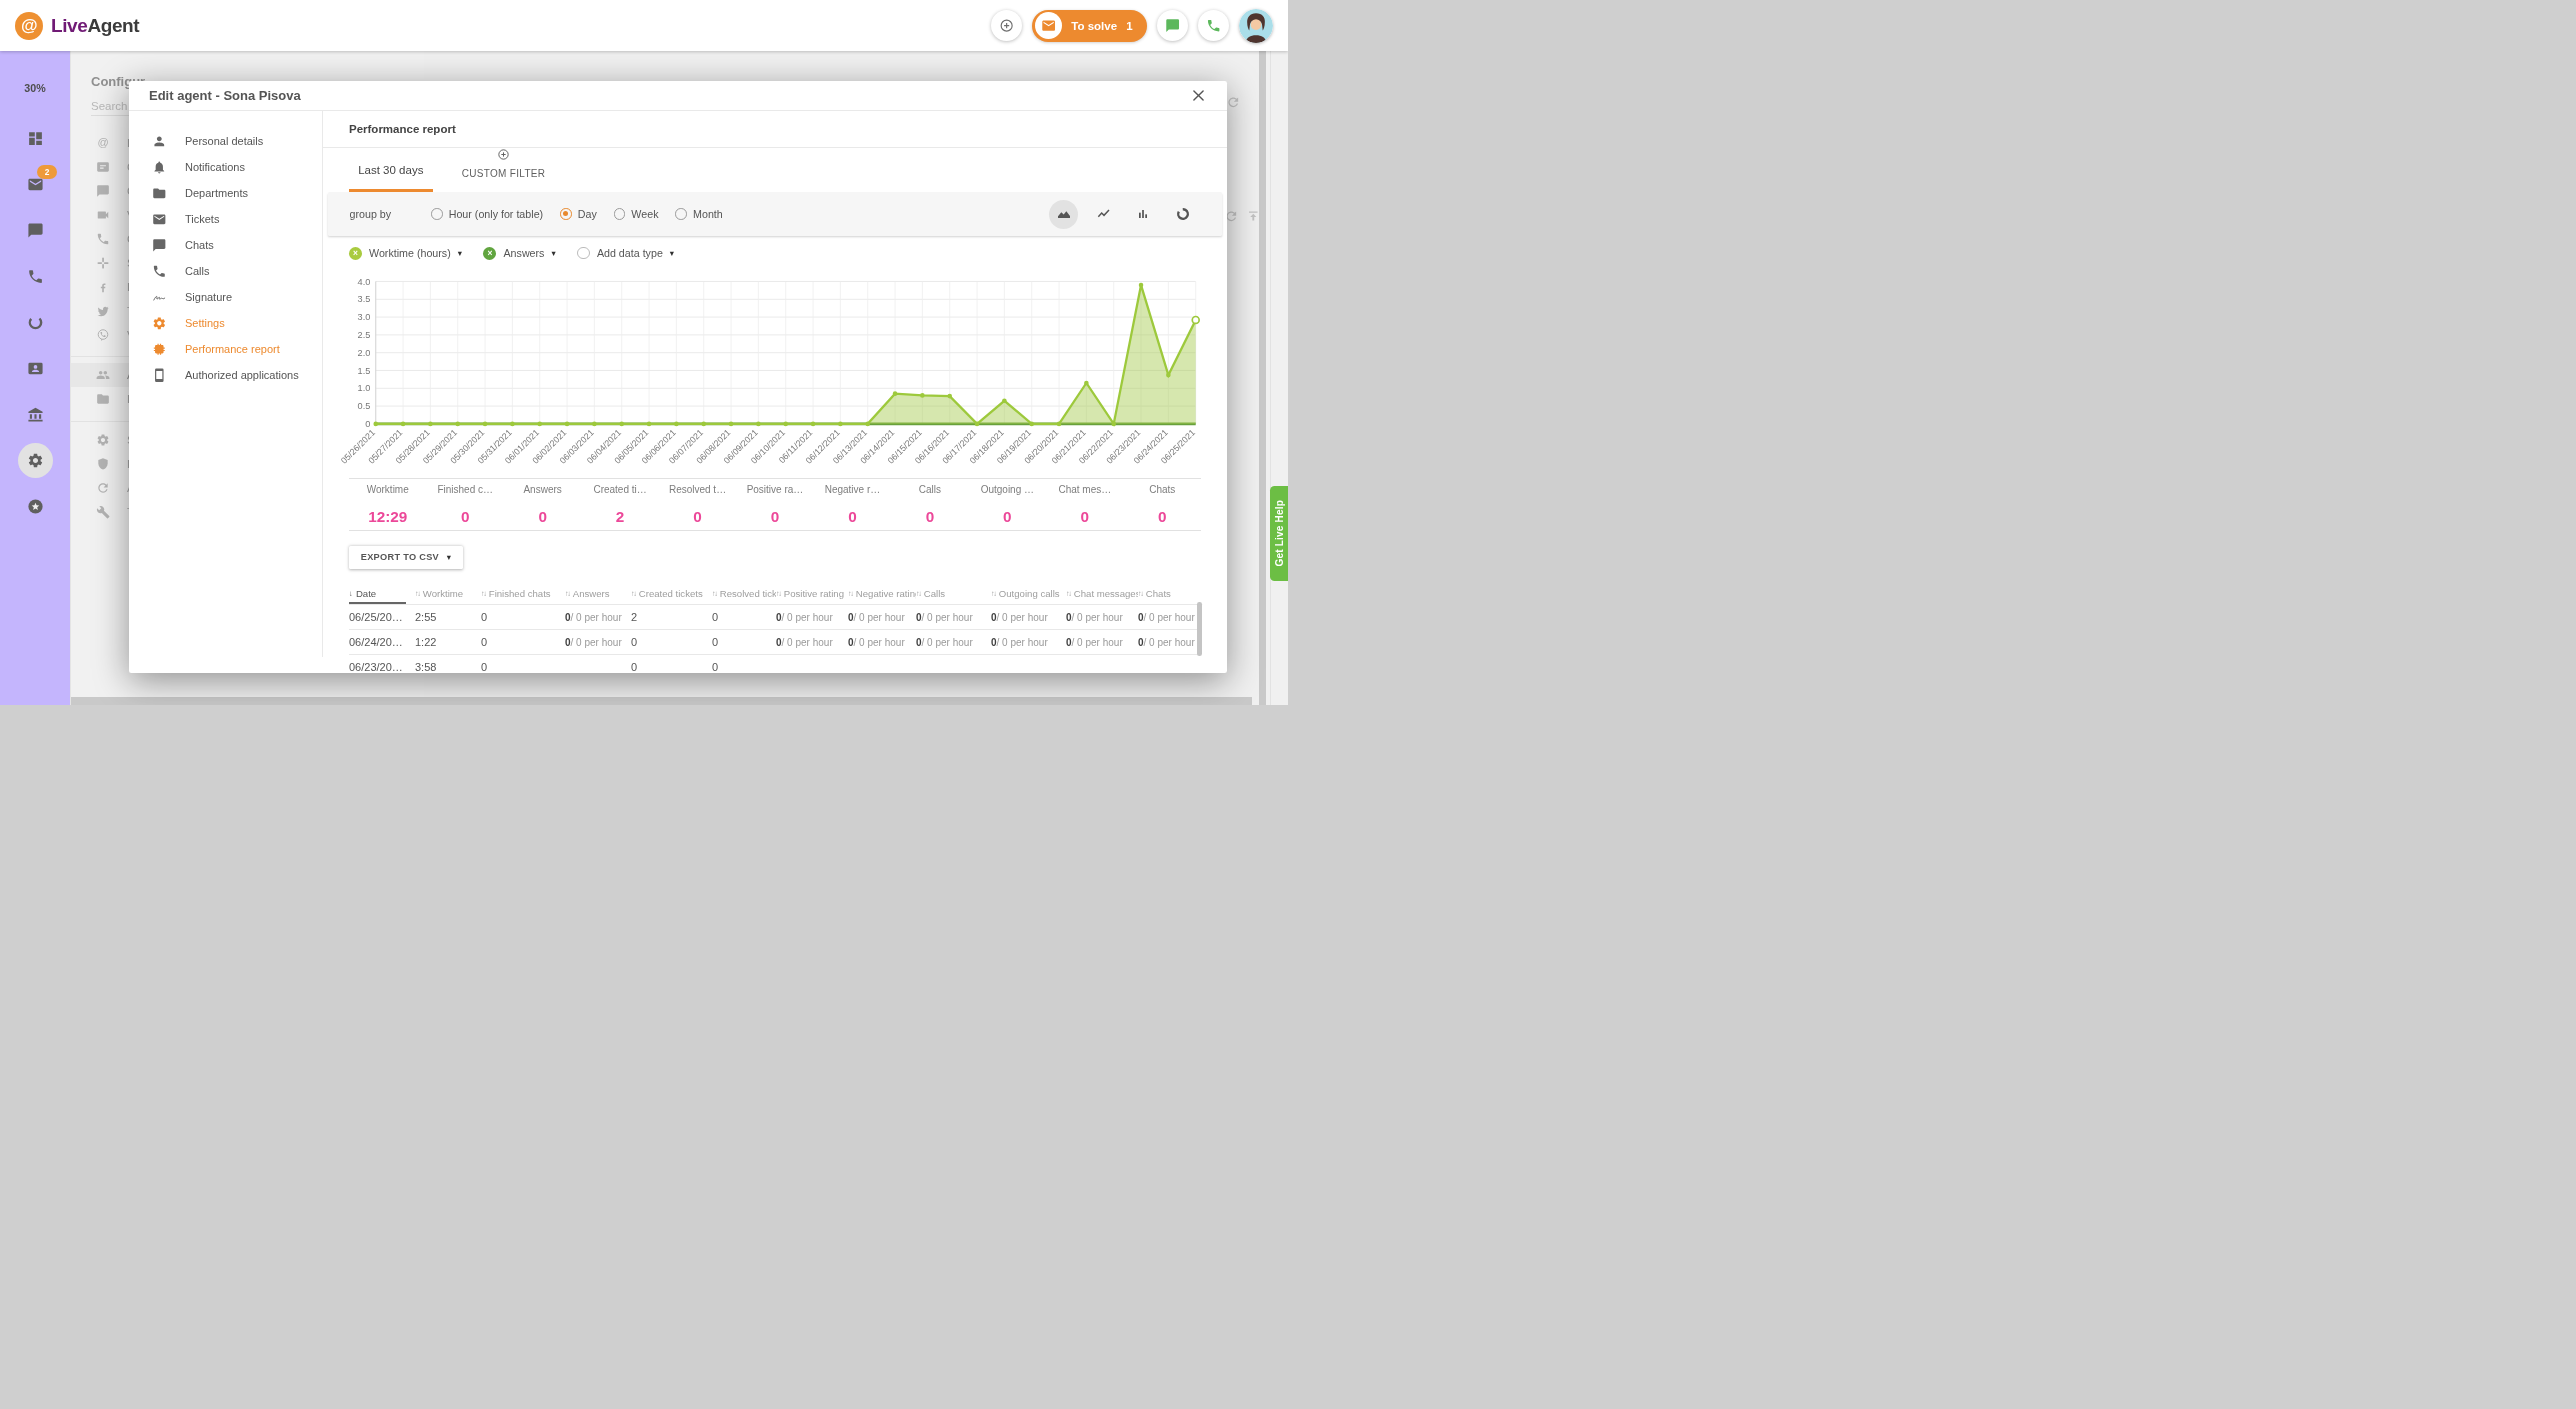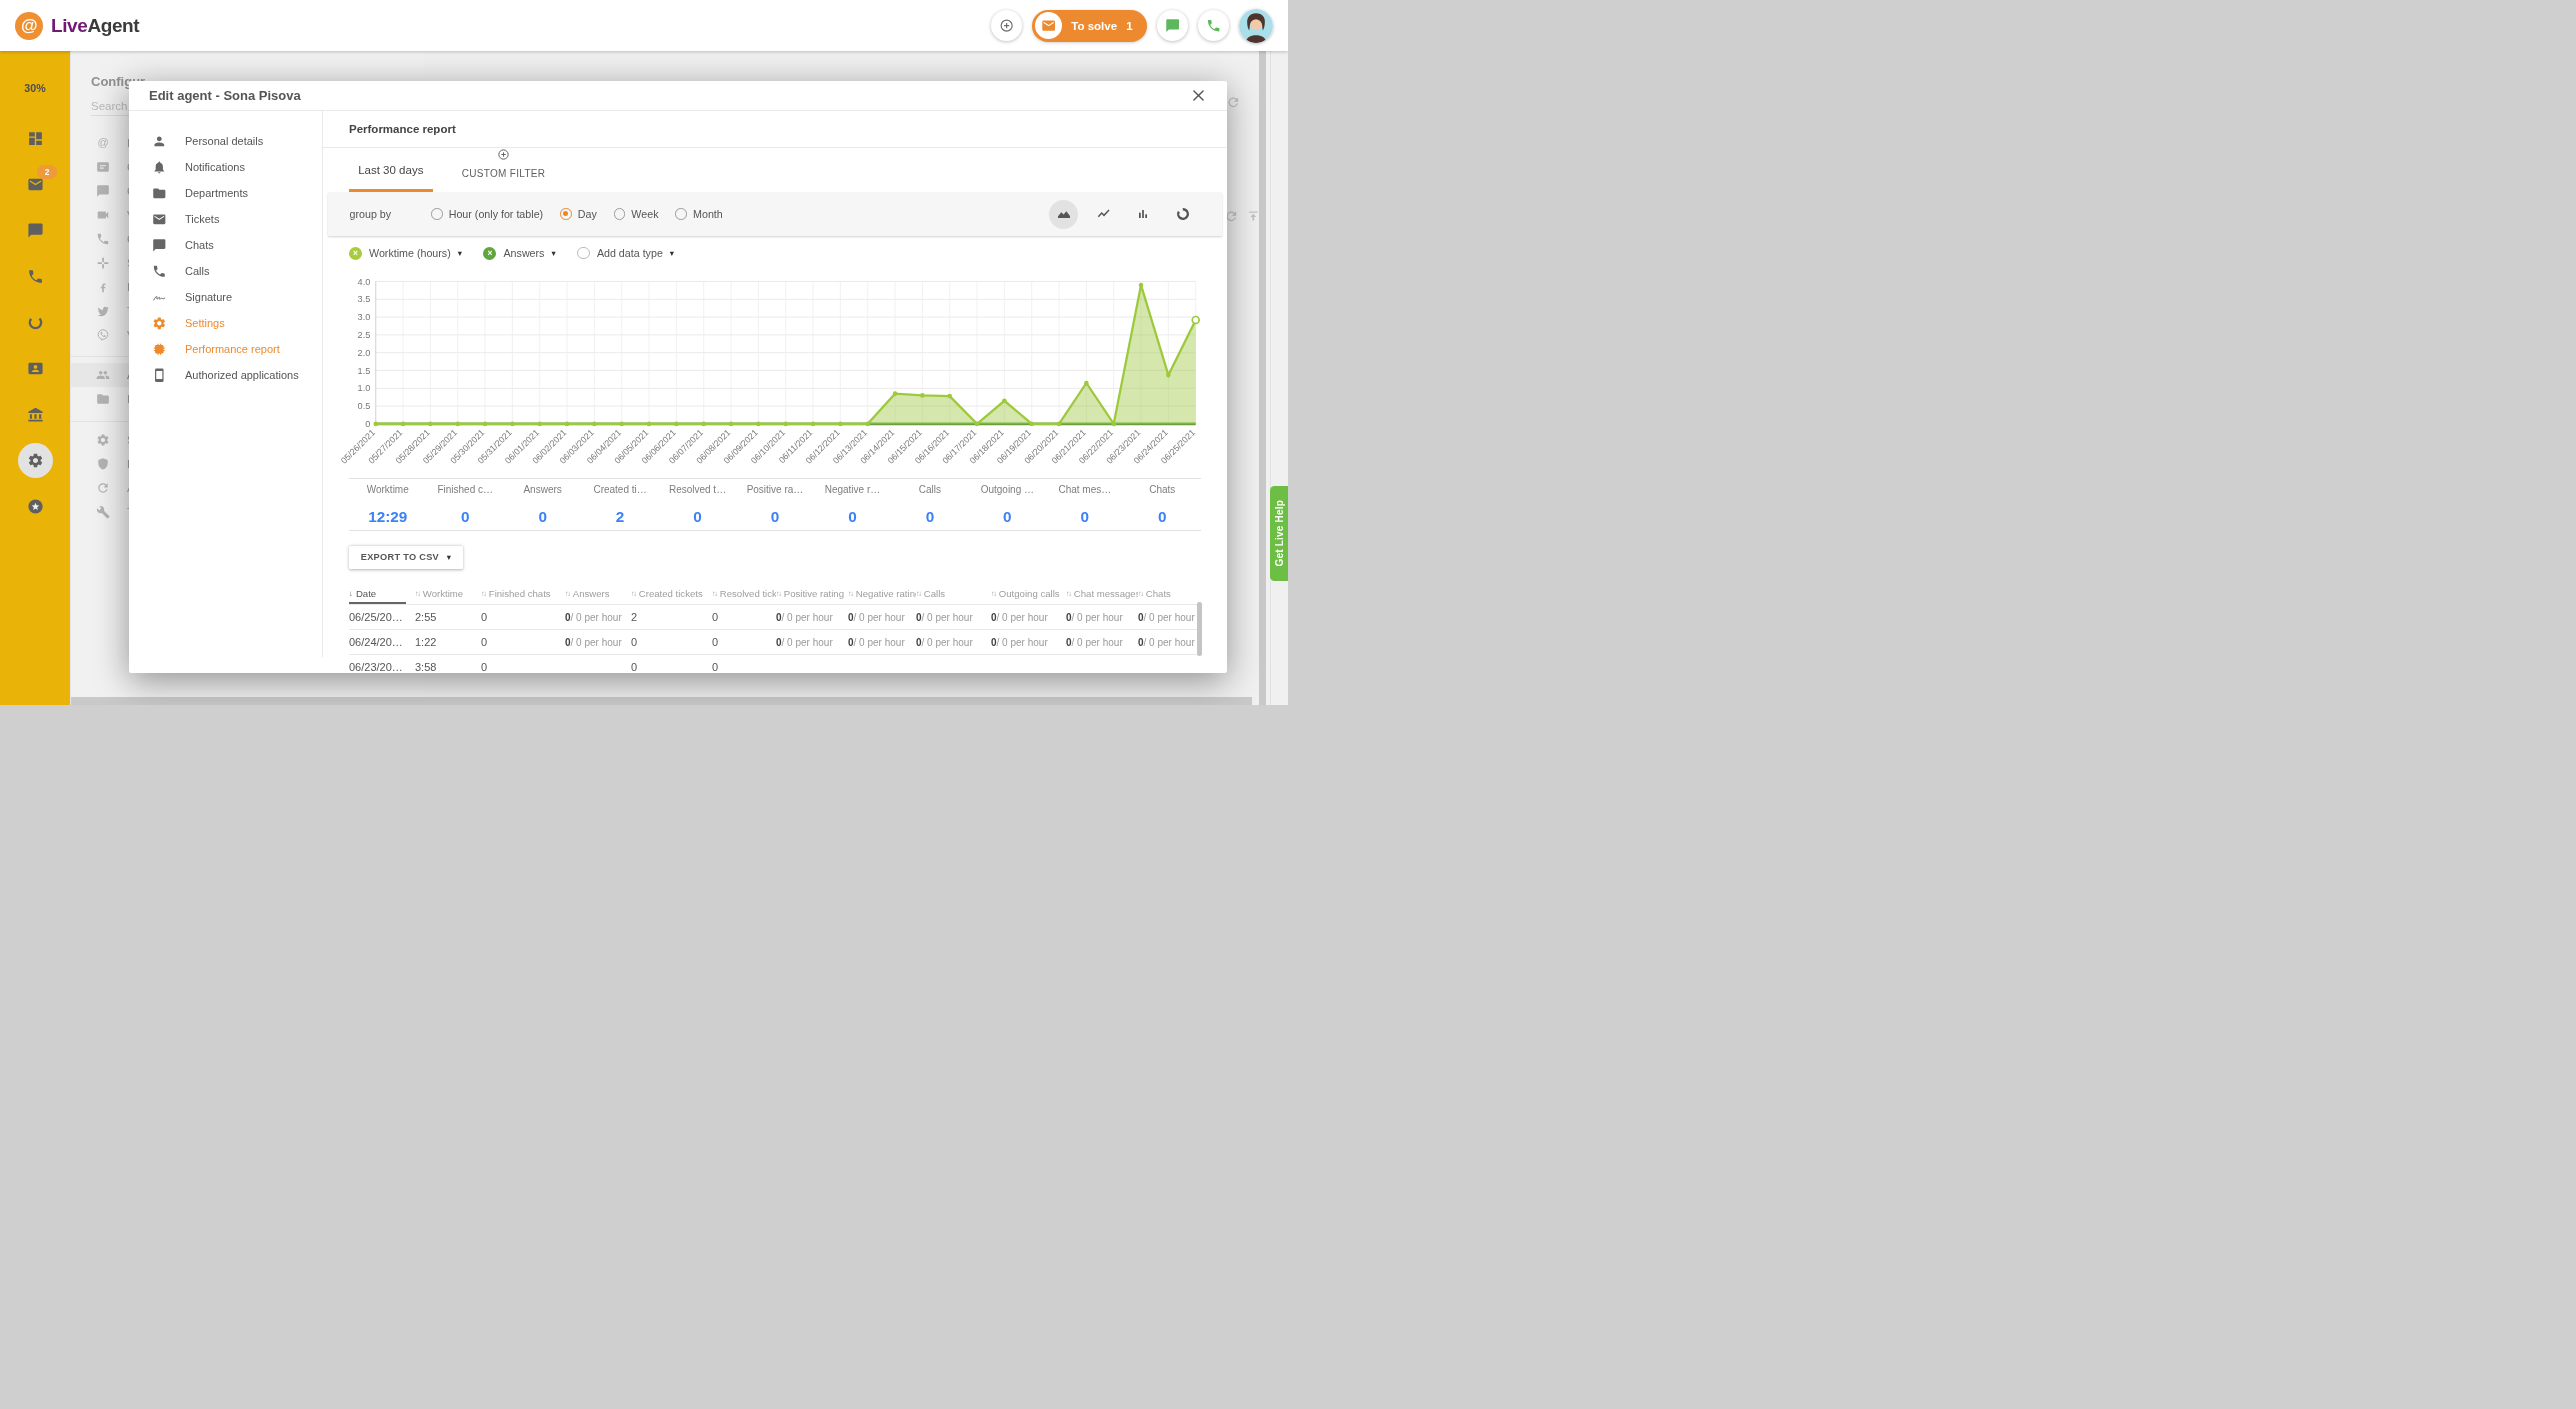--- a/index.html
+++ b/index.html
@@ -23,21 +23,21 @@
   .cbtn{width:31px;height:31px;border-radius:50%;background:#fff;box-shadow:0 0.8px 3.8px rgba(0,0,0,.28);
     display:flex;align-items:center;justify-content:center;color:#6d6d6d;cursor:pointer;}
   .cbtn.green{color:#5cb85c;}
   .pill{height:32px;border-radius:16px;background:#ed8a2f;display:flex;align-items:center;
     padding:0 14px 0 3.1px;gap:9.2px;cursor:pointer;box-shadow:0 0.8px 3.1px rgba(0,0,0,.2);}
   .pill .env{width:27px;height:27px;border-radius:50%;background:#fff;display:flex;align-items:center;justify-content:center;color:#ed8a2f;}
   .pill .lbl,.pill .cnt{color:#fff;font-weight:bold;font-size:11.5px;}
   .avatar{width:34px;height:34px;border-radius:50%;overflow:hidden;box-shadow:0 0.8px 3.1px rgba(0,0,0,.3);cursor:pointer;}
 
   
-  .rail{position:absolute;left:0;top:51px;bottom:0;width:70px;background:#eab308;border-right:0.8px solid #e4e4e4;
+  .rail{position:absolute;left:0;top:51px;bottom:0;width:70px;background:#c4b5fd;border-right:0.8px solid #e4e4e4;
     display:flex;flex-direction:column;align-items:center;z-index:2;}
   .usage{margin-top:31px;font-size:10.7px;font-weight:bold;color:#4d4d4d;}
   .rail-item{position:relative;width:37px;height:46px;display:flex;align-items:center;justify-content:center;color:#5f5f5f;cursor:pointer;}
   .rail-item:first-of-type{margin-top:21.5px;}
   .rail-item .hl{position:absolute;width:35px;height:35px;border-radius:50%;background:#e2e2e2;}
   .rail-item svg{position:relative;}
   .badge{position:absolute;top:3.1px;right:-3.1px;min-width:14.6px;height:14.6px;border-radius:7.7px;background:#ee9a3a;
     color:#fff;font-size:8.4px;font-weight:bold;display:flex;align-items:center;justify-content:center;padding:0 2.3px;}
 
   
@@ -104,21 +104,21 @@
 
   .chart-wrap{height:196px;}
   .chart-wrap svg{overflow:visible;display:block;}
   .yt{font-size:12px;fill:#777;}
   .xt{font-size:11.5px;fill:#777;}
 
   .stats{margin-top:12.3px;height:51px;border-top:0.8px solid #e1e1e1;border-bottom:0.8px solid #e1e1e1;
     display:flex;align-items:center;}
   .stat{flex:1;text-align:center;overflow:hidden;}
   .stat .sl{font-size:10px;color:#7d7d7d;white-space:nowrap;}
-  .stat .sv{font-size:15.3px;font-weight:bold;color:#3b82f6;margin-top:13px;}
+  .stat .sv{font-size:15.3px;font-weight:bold;color:#ec4899;margin-top:13px;}
 
   .export{margin-top:14.6px;height:23px;width:114px;background:#fff;border:none;border-radius:1.5px;
     box-shadow:0 0.8px 3.1px rgba(0,0,0,.3);display:flex;align-items:center;justify-content:center;gap:7.7px;
     font-size:9.2px;font-weight:bold;color:#555;letter-spacing:0.3px;cursor:pointer;font-family:inherit;}
 
   .tbl{margin-top:14px;}
   .thead,.trow{display:grid;grid-template-columns:66px 66px 84px 66px 81px 64px 72px 68px 75px 75px 72px 62px;}
   .th{position:relative;font-size:9.6px;color:#9e9e9e;white-space:nowrap;overflow:hidden;height:21.5px;
     display:flex;align-items:center;gap:3.1px;cursor:pointer;}
   .th .sort{font-size:7.7px;letter-spacing:-1.5px;color:#9e9e9e;flex:none;}

